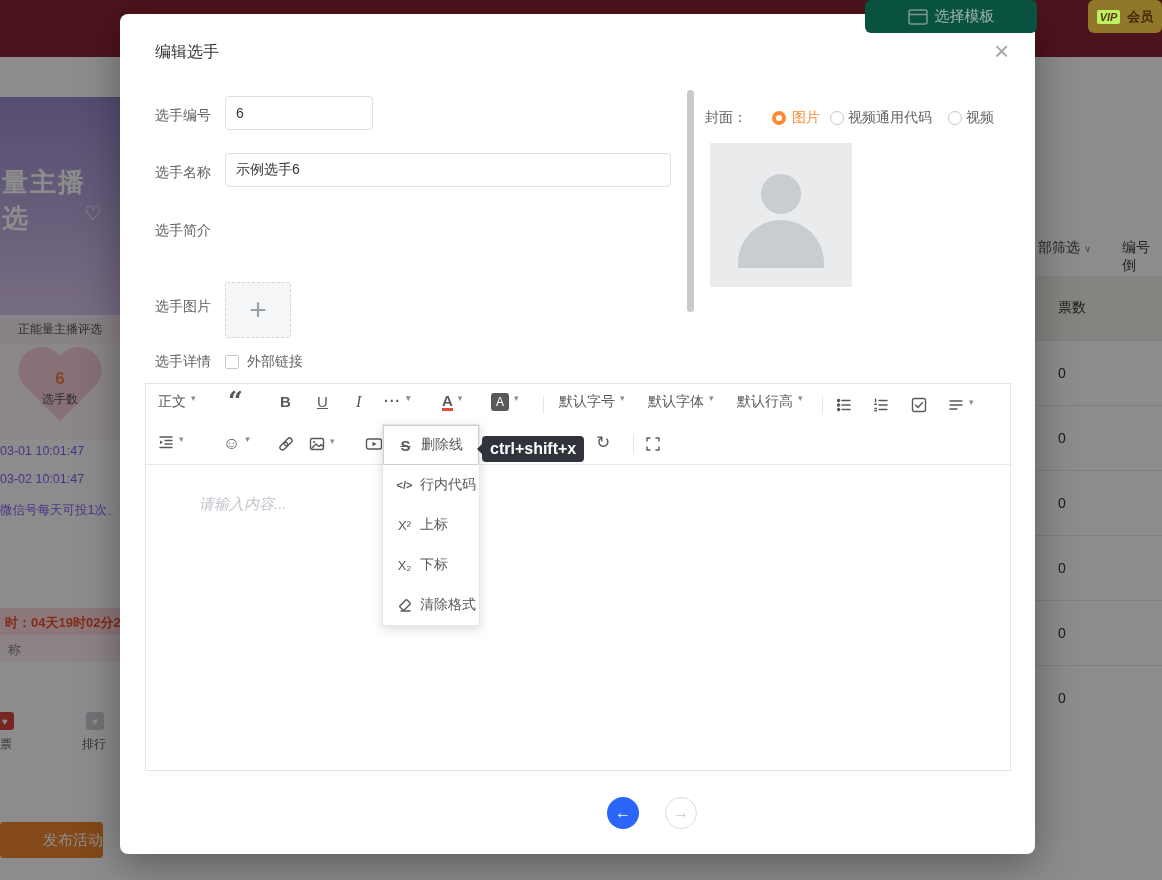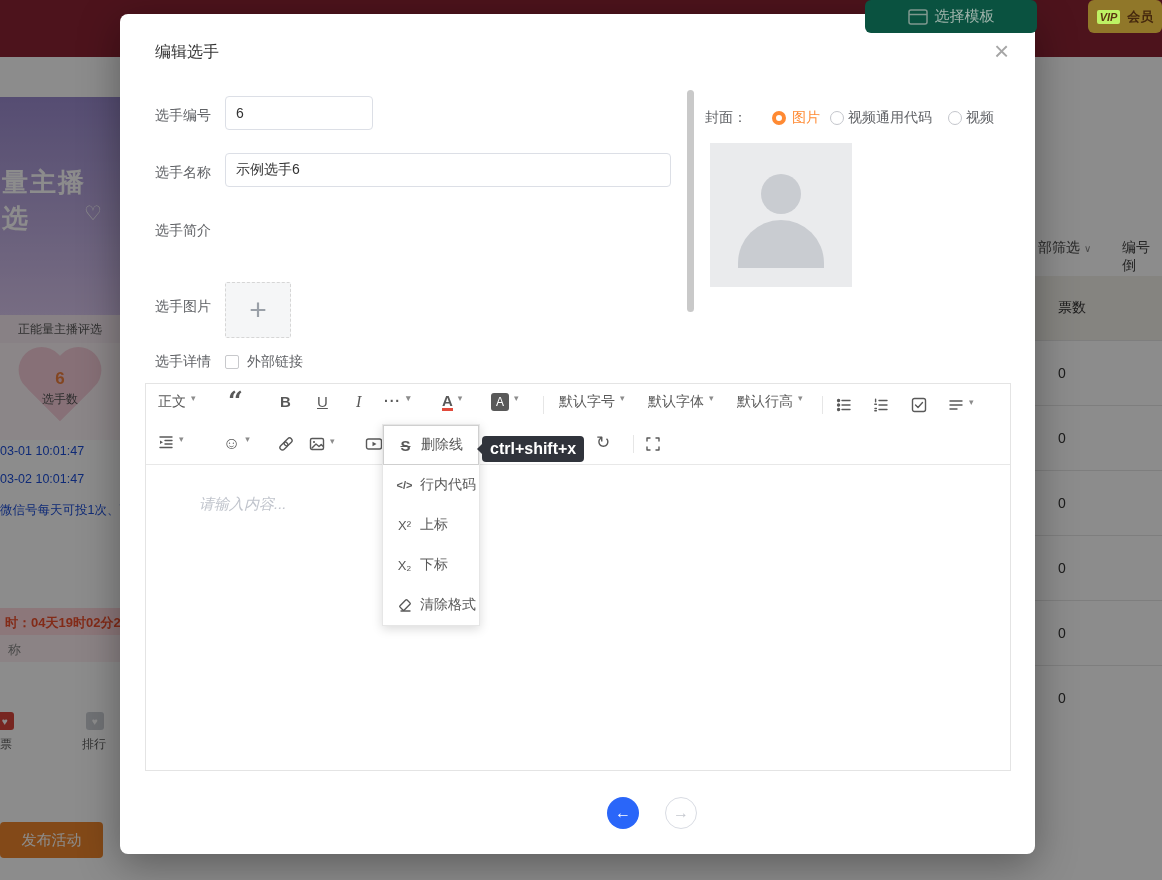--- a/index.html
+++ b/index.html
@@ -11,27 +11,27 @@
     background:linear-gradient(180deg,#9c8cd0,#d9c6ee);}
   .banner-t{position:absolute;color:#fff;font-weight:bold;font-size:26px;letter-spacing:2px;}
   .caption{position:absolute;left:0;top:315px;width:120px;height:28px;background:#f8ecf3;
     font-size:12px;color:#555;text-align:center;line-height:28px;}
   .hearts-area{position:absolute;left:0;top:343px;width:120px;height:97px;background:#fdf4f7;}
   .heart{position:absolute;left:14px;top:6px;width:92px;height:84px;}
   .heart::before,.heart::after{content:"";position:absolute;top:0;width:46px;height:72px;
     border-radius:46px 46px 0 0;background:#f6ccd9;}
   .heart::before{left:46px;transform:rotate(-45deg);transform-origin:0 100%;}
   .heart::after{left:0;transform:rotate(45deg);transform-origin:100% 100%;}
-  .sm-txt{position:absolute;font-size:12.5px;color:#1d4ed8;white-space:nowrap;}
+  .sm-txt{position:absolute;font-size:12.5px;color:#8b5cf6;white-space:nowrap;}
   .bar1{position:absolute;left:0;top:608px;width:120px;height:27px;background:#ffd9df;}
   .bar2{position:absolute;left:0;top:635px;width:120px;height:27px;background:#feeff2;}
   .badge{position:absolute;width:18px;height:18px;border-radius:3px;color:#fff;font-size:10px;
     display:flex;align-items:center;justify-content:center;}
   .publish{position:absolute;left:0;top:822px;width:103px;height:36px;background:#ef862c;
-    border-radius:4px;color:#fff;font-size:15px;text-align:center;line-height:36px;}
+    border-radius:4px;color:#fff;font-size:15px;text-align:right;line-height:36px;}
   .t-filter{position:absolute;left:1035px;top:224px;width:127px;height:52px;background:#fff;
     font-size:14px;color:#444;}
   .t-head{position:absolute;left:1035px;top:276px;width:127px;height:64px;background:#f3f0ea;
     display:flex;align-items:center;padding-left:23px;box-sizing:border-box;font-size:14px;color:#333;}
   .trow{position:absolute;left:1035px;width:127px;height:65px;background:#fff;border-top:1px solid #e6e6e6;
     display:flex;align-items:center;padding-left:23px;box-sizing:border-box;font-size:14px;color:#333;}
   
   .overlay{position:absolute;inset:0;background:rgba(0,0,0,.45);z-index:10;}
   .topbtn{position:absolute;top:0;height:33px;z-index:30;border-radius:6px;display:flex;
     align-items:center;justify-content:center;gap:7px;cursor:pointer;}

